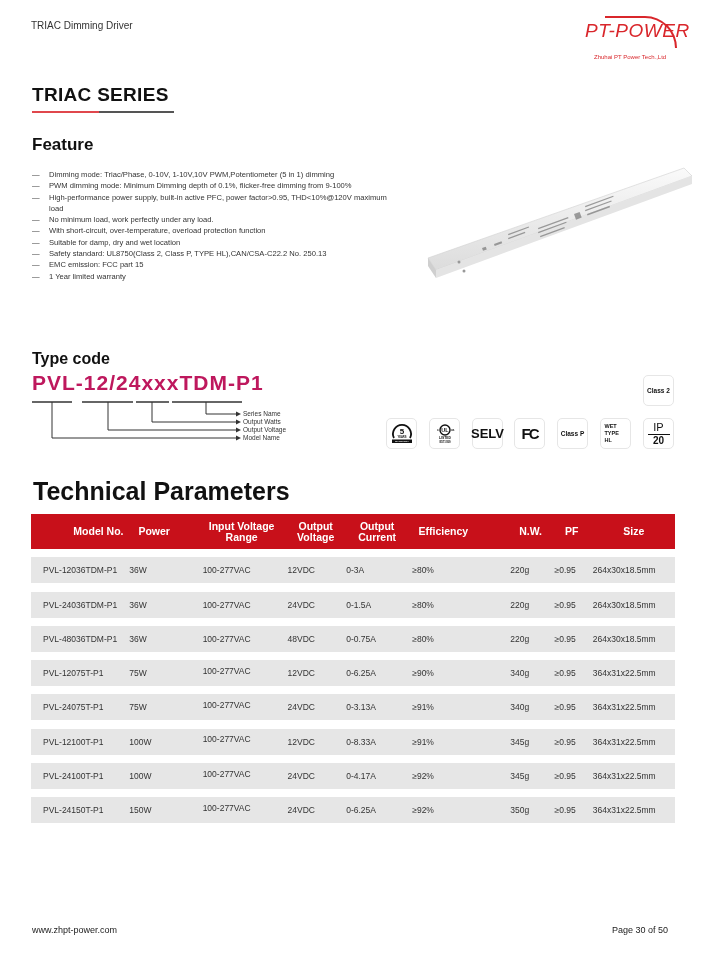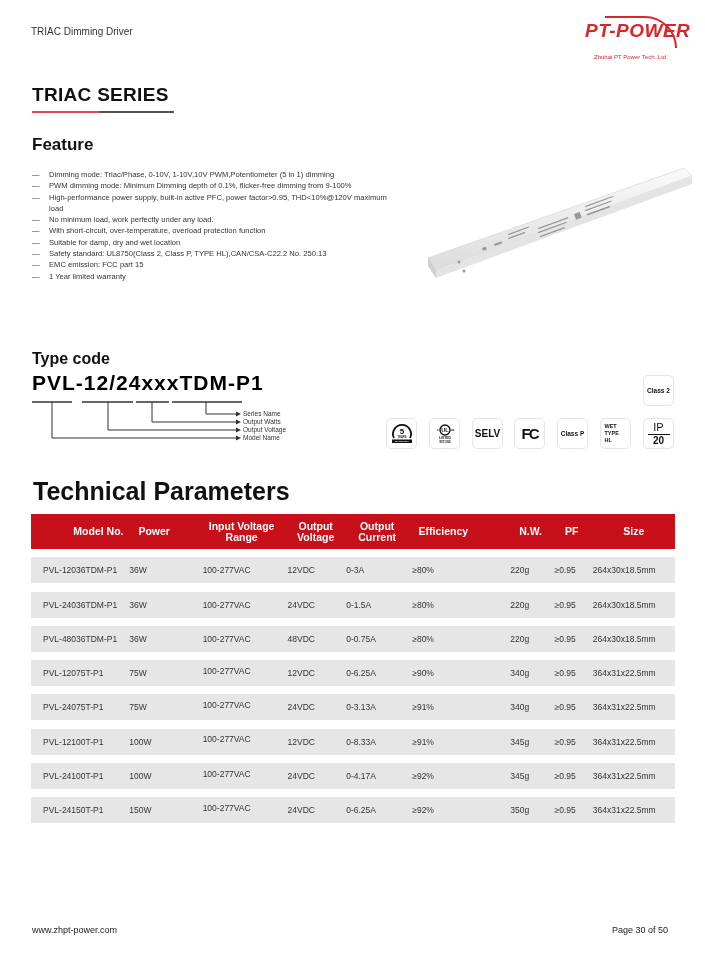--- a/index.html
+++ b/index.html
@@ -1,39 +1,39 @@
 <!DOCTYPE html>
 <html><head>
   <meta charset="utf-8">
   <style>
     * { box-sizing: border-box; margin: 0; padding: 0; }
     body {
       width: 705px; height: 960px; background: #ffffff; position: relative;
       font-family: "Liberation Sans", sans-serif; color: #222; overflow: hidden;
     }
     .abs { position: absolute; }
-    .header-title { left: 31px; top: 26px; font-size: 10px; color: #333; }
+    .header-title { left: 31px; top: 20px; font-size: 10px; color: #333; }
     .logo { left: 585px; top: 20px; width: 95px; height: 44px; }
-    .logo-main { position: absolute; left: 0; top: 0; font-size: 19px; font-weight: bold; font-style: italic; color: #d9262b; letter-spacing: 0.5px; white-space: nowrap; }
+    .logo-main { position: absolute; left: 0; top: 0; font-size: 19px; font-weight: normal; font-style: italic; color: #d9262b; letter-spacing: 0.5px; white-space: nowrap; }
     .logo-arc { position: absolute; left: 20px; top: -4px; width: 72px; height: 32px; border-top: 2px solid #d9262b; border-right: 2px solid #d9262b; border-radius: 0 40px 0 0; }
     .logo-sub { position: absolute; left: 9px; top: 34px; font-size: 6px; color: #d9262b; white-space: nowrap; }
 
     .series-title { left: 32px; top: 84px; font-size: 19px; font-weight: bold; color: #111; letter-spacing: 0.3px; }
     .series-underline { left: 32px; top: 111px; width: 142px; height: 2px; background: #555; }
     .series-underline .red { position: absolute; left: 0; top: 0; width: 67px; height: 2px; background: #e0474c; }
 
     .feature-title { left: 32px; top: 135px; font-size: 17px; font-weight: bold; color: #111; }
     .feature-list { left: 32px; top: 169px; width: 370px; list-style: none; }
     .feature-list li { position: relative; padding-left: 17px; font-size: 7.6px; line-height: 11.3px; color: #333; }
     .feature-list li .dash { position: absolute; left: 0; top: 0; }
 
     .product-img { left: 422px; top: 166px; width: 270px; height: 115px; }
 
     .typecode-title { left: 32px; top: 350px; font-size: 16px; font-weight: bold; color: #111; }
-    .typecode-code { left: 32px; top: 371px; font-size: 21px; font-weight: bold; color: #000000; letter-spacing: 1px; }
+    .typecode-code { left: 32px; top: 371px; font-size: 21px; font-weight: bold; color: #be185d; letter-spacing: 1px; }
     .typecode-diagram { left: 30px; top: 398px; width: 300px; height: 60px; }
     .tc-label { position: absolute; font-size: 6.5px; color: #333; left: 213px; }
 
     .badge { width: 31px; height: 31px; border: 1px solid #e6e6e6; border-radius: 5px; background: #fff; display: flex; align-items: center; justify-content: center; font-weight: bold; color: #111; text-align: center; }
     .badge-text { font-size: 6.5px; line-height: 7px; }
 
     .tech-title { left: 33px; top: 477px; font-size: 25px; font-weight: bold; color: #111; }
     .table { left: 31px; top: 514px; width: 644px; }
     .thead { height: 35px; background: #c8101a; display: flex; align-items: center; }
     .th { color: #fff; font-weight: bold; font-size: 10.5px; line-height: 11px; text-align: center; }
@@ -156,21 +156,21 @@
     <circle cx="13" cy="9" r="5" fill="none" stroke="#111" stroke-width="1.4"></circle>
     <text x="13" y="11.2" font-size="5.5" font-weight="bold" text-anchor="middle" fill="#111" font-family="Liberation Sans, sans-serif">UL</text>
     <text x="5" y="10" font-size="3" fill="#111" font-family="Liberation Sans, sans-serif">c</text>
     <text x="19" y="10" font-size="3" fill="#111" font-family="Liberation Sans, sans-serif">us</text>
     <text x="13" y="18" font-size="3.4" font-weight="bold" text-anchor="middle" fill="#111" font-family="Liberation Sans, sans-serif">LISTED</text>
     <text x="13" y="22" font-size="2.8" text-anchor="middle" fill="#111" font-family="Liberation Sans, sans-serif">E571059</text>
   </svg>
 </div>
 
 <div class="abs badge" style="left:472px; top:418px;">
-  <span style="font-size:10px;">SELV</span>
+  <span style="font-size:13px;">SELV</span>
 </div>
 
 <div class="abs badge" style="left:514px; top:418px;">
   <span style="font-size:15px; letter-spacing:-2px; font-family:'Liberation Sans', sans-serif;">FC</span>
 </div>
 
 <div class="abs badge" style="left:557px; top:418px;">
   <span class="badge-text">Class P</span>
 </div>
 

